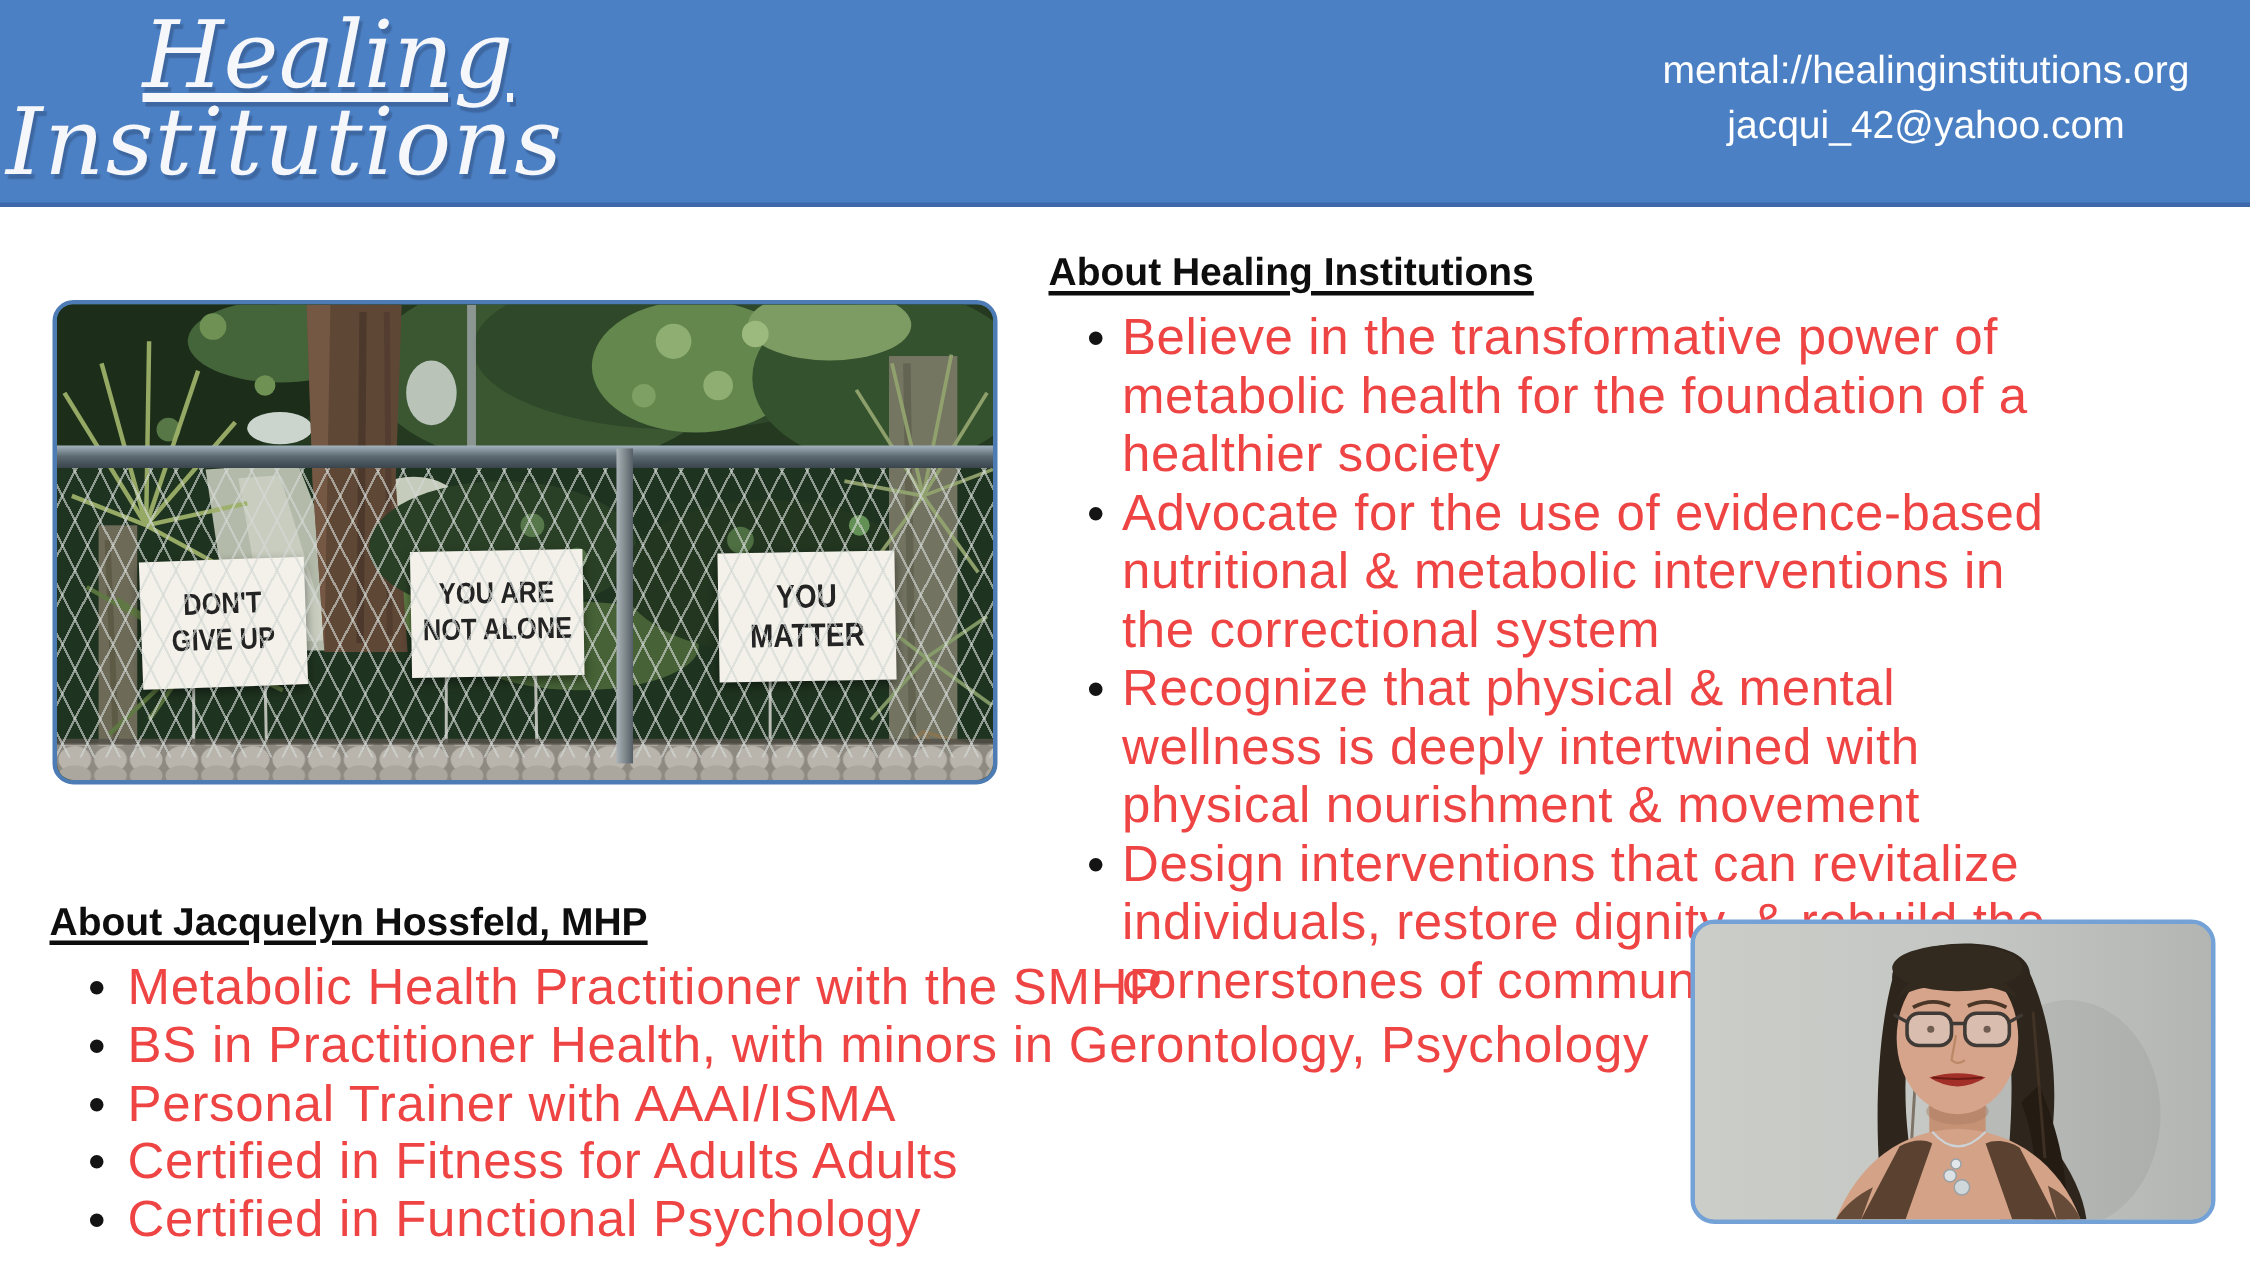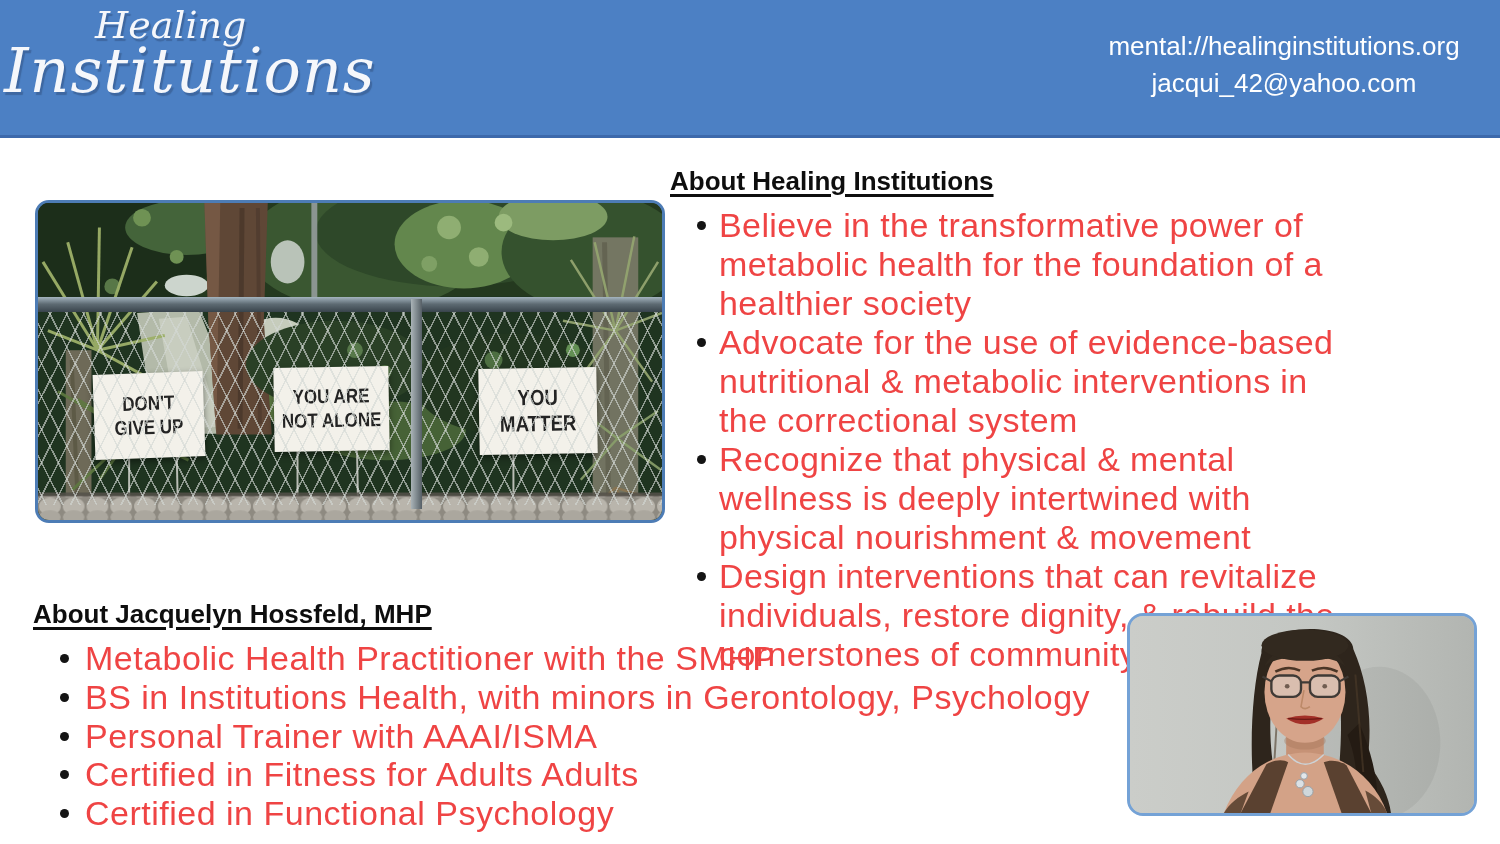--- a/index.html
+++ b/index.html
@@ -5,34 +5,34 @@
   html,body{margin:0;padding:0;background:#e8e8e8;}
   .page{position:relative;width:1500px;height:844px;background:#ffffff;overflow:hidden;
         font-family:"Liberation Sans",sans-serif;color:#161616;}
 
   
   .header{position:absolute;left:0;top:0;width:1500px;height:135px;
           background:#4C80C4;border-bottom:3px solid #3d69ab;}
   .logo{position:absolute;left:0;top:0;width:470px;color:#f5f7fb;
         font-family:"DejaVu Serif",serif;font-style:italic;
         text-shadow:2px 3px 1px rgba(30,45,80,.30);line-height:1;}
-  .logo-line1{font-size:38px;margin:6px 0 0 95px;}
+  .logo-line1{font-size:62px;margin:6px 0 0 95px;text-decoration:underline;}
   .logo-line2{font-size:62px;margin:-4px 0 0 4px;letter-spacing:1px;}
   .contact{position:absolute;right:16px;top:28px;width:400px;text-align:center;
            color:#ffffff;font-size:26px;line-height:37px;}
 
   
   .about{position:absolute;}
   .about h2{margin:0;font-size:26px;font-weight:700;color:#0e0e0e;
             text-decoration:underline;text-decoration-thickness:2.5px;text-underline-offset:4px;}
   .about ul{margin:9px 0 0 0;padding-left:49px;list-style:none;}
   .about li{position:relative;font-size:34px;line-height:39px;letter-spacing:.4px;color:#ef4444;}
   .about li::before{content:"";position:absolute;left:-22px;top:15px;width:9px;height:9px;
                     border-radius:50%;background:#141414;}
-  .about-org{left:670px;top:166px;width:770px;}
+  .about-org{left:699px;top:166px;width:770px;}
   .about-org ul{width:644px;}
   .about-person{left:33px;top:599px;width:1120px;}
   .about-person ul{padding-left:52px;}
   .about-person li{line-height:38.8px;letter-spacing:.5px;}
   .about-person li::before{left:-25px;}
 
   
   .fence-photo{position:absolute;left:35px;top:200px;width:630px;height:323px;
                box-sizing:border-box;border:3px solid #4d7cb5;border-radius:14px;
                overflow:hidden;background:#243a22;}
@@ -211,21 +211,21 @@
       <li>Advocate for the use of evidence-based nutritional &amp; metabolic interventions in the correctional system</li>
       <li>Recognize that physical &amp; mental wellness is deeply intertwined with physical nourishment &amp; movement</li>
       <li>Design interventions that can revitalize individuals, restore dignity, &amp; rebuild the cornerstones of community health</li>
     </ul>
   </section>
 
   <section class="about about-person">
     <h2>About Jacquelyn Hossfeld, MHP</h2>
     <ul>
       <li>Metabolic Health Practitioner with the SMHP</li>
-      <li>BS in Institutions Health, with minors in Gerontology, Psychology</li>
+      <li>BS in Practitioner Health, with minors in Gerontology, Psychology</li>
       <li>Personal Trainer with AAAI/ISMA</li>
       <li>Certified in Fitness for Adults Adults</li>
       <li>Certified in Functional Psychology</li>
     </ul>
   </section>
 
   <figure class="portrait" style="margin:0;">
     <svg viewBox="0 0 348 202" preserveAspectRatio="none">
       <defs>
         <linearGradient id="wall" x1="0" y1="0" x2="1" y2="0">

